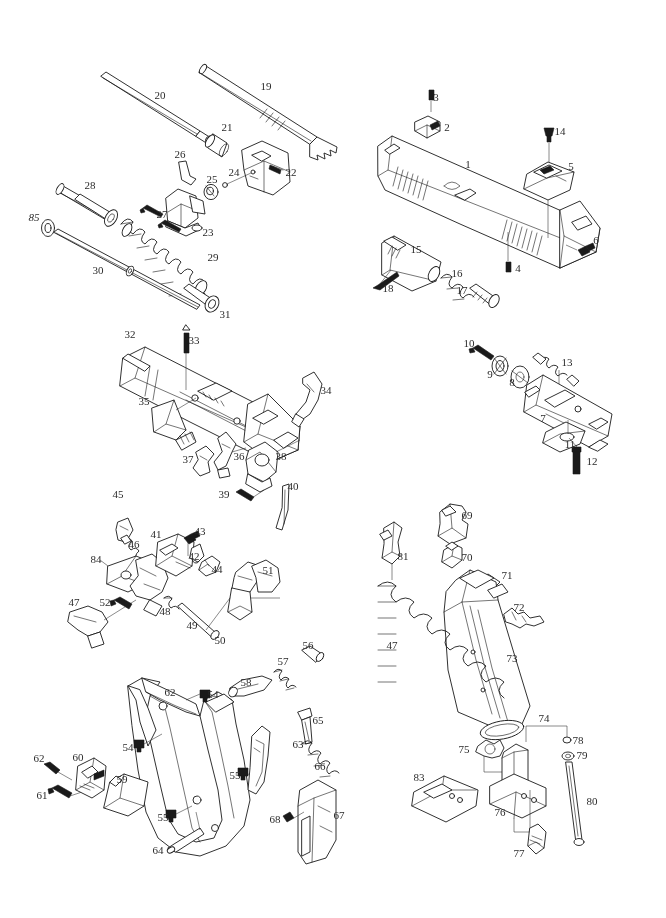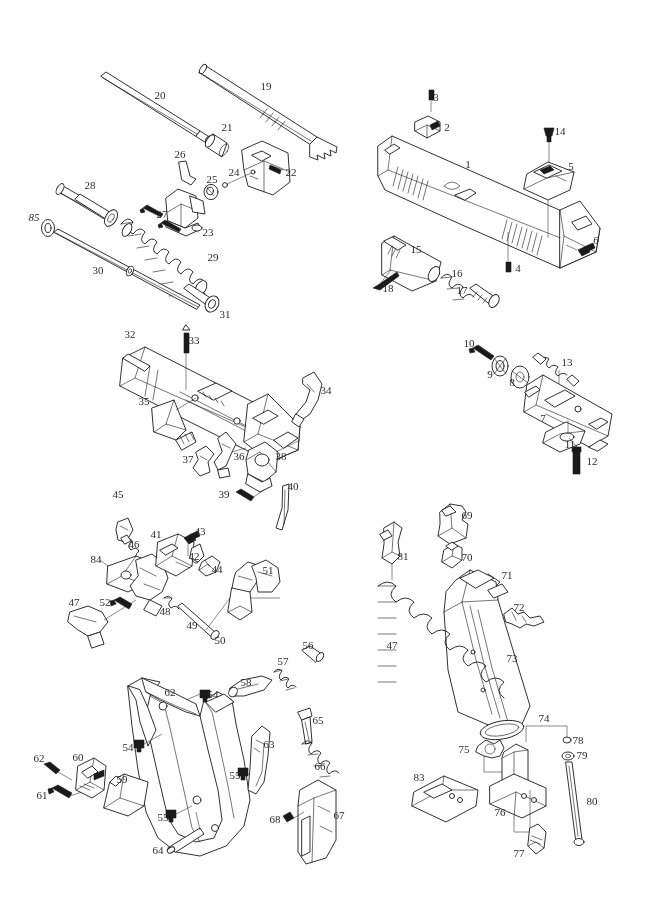--- a/index.html
+++ b/index.html
@@ -739,21 +739,21 @@
       <div class="lbl" style="left: 128px; top: 747px;">54</div>
       <div class="lbl" style="left: 235px; top: 775px;">55</div>
       <div class="lbl" style="left: 163px; top: 817px;">55</div>
       <div class="lbl" style="left: 308px; top: 645px;">56</div>
       <div class="lbl" style="left: 283px; top: 661px;">57</div>
       <div class="lbl" style="left: 246px; top: 682px;">58</div>
       <div class="lbl" style="left: 122px; top: 779px; font-family: Liberation Serif, serif;">59</div>
       <div class="lbl" style="left: 78px; top: 757px;">60</div>
       <div class="lbl" style="left: 42px; top: 795px;">61</div>
       <div class="lbl" style="left: 39px; top: 758px;">62</div>
-      <div class="lbl" style="left: 269px; top: 744px;">63</div>
+      <div class="lbl" style="left: 277px; top: 744px; padding-left: 42px;">63</div>
       <div class="lbl" style="left: 158px; top: 850px;">64</div>
       <div class="lbl" style="left: 318px; top: 720px;">65</div>
       <div class="lbl" style="left: 320px; top: 766px;">66</div>
       <div class="lbl" style="left: 339px; top: 815px;">67</div>
       <div class="lbl" style="left: 275px; top: 819px;">68</div>
       <div class="lbl" style="left: 467px; top: 515px;">69</div>
       <div class="lbl" style="left: 467px; top: 557px;">70</div>
       <div class="lbl" style="left: 507px; top: 575px;">71</div>
       <div class="lbl" style="left: 519px; top: 607px;">72</div>
       <div class="lbl" style="left: 512px; top: 658px;">73</div>

